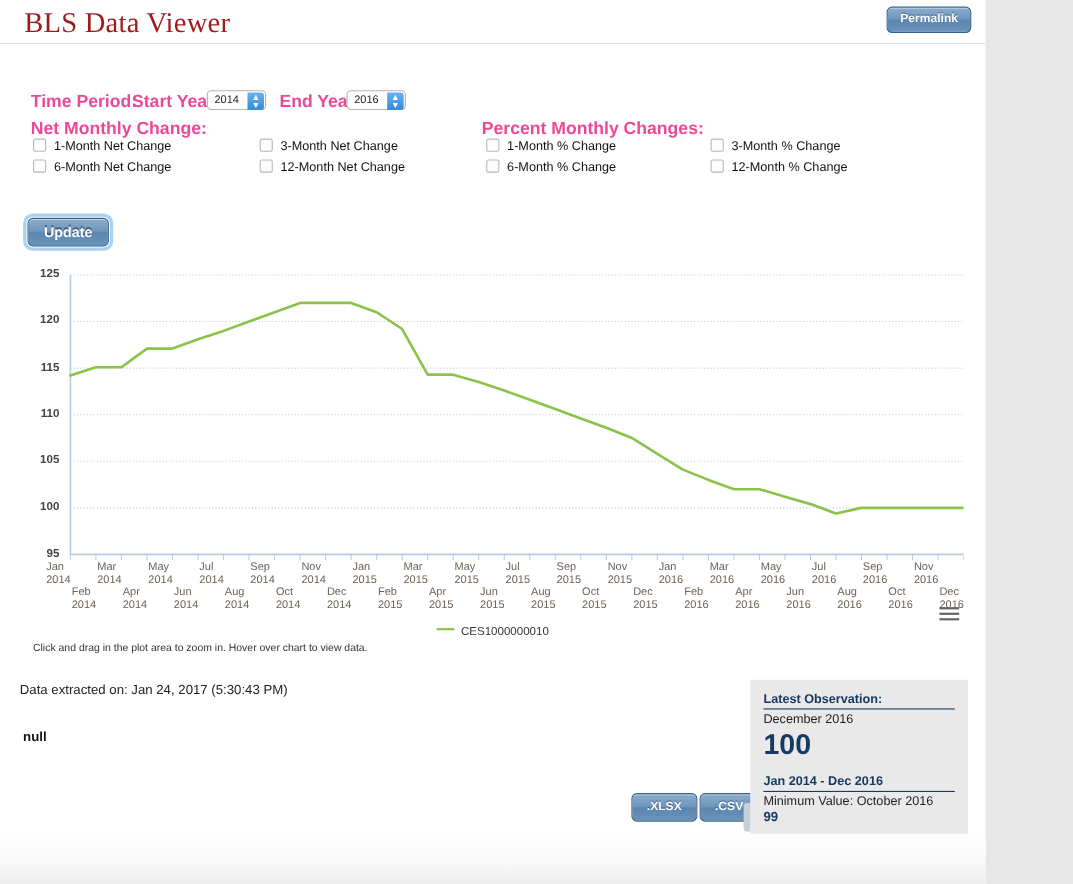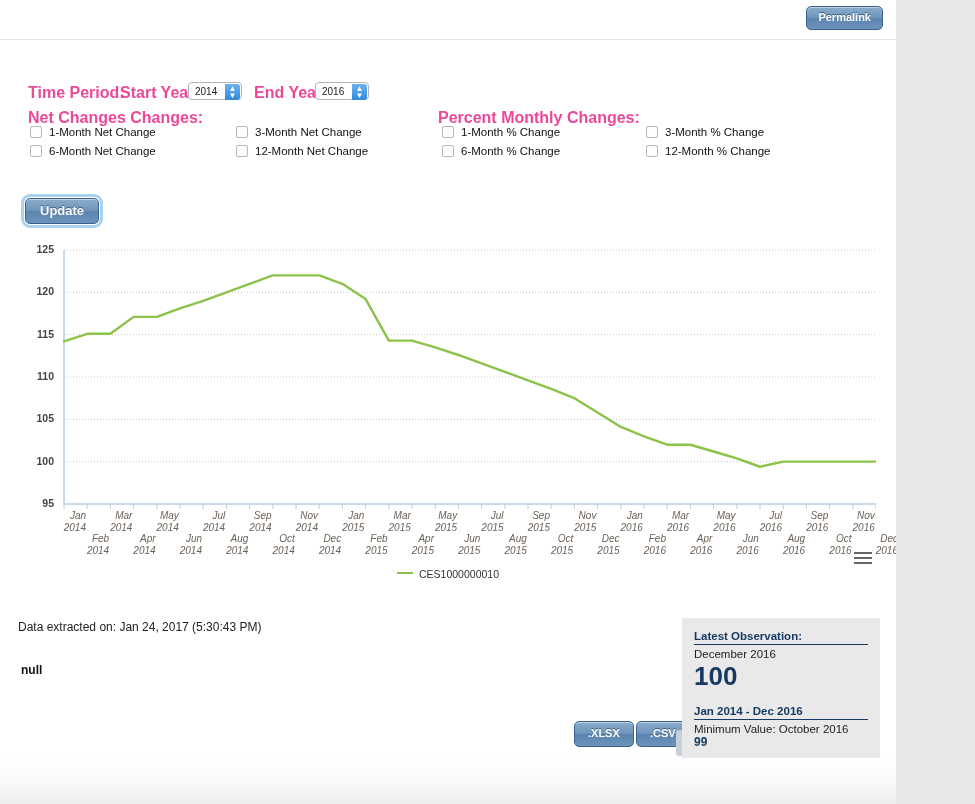--- a/index.html
+++ b/index.html
@@ -85,21 +85,21 @@
     width: 12px; height: 12px; border: 1px solid #b8b8b8; border-radius: 2px;
     background: #fdfdfd; vertical-align: -2px; margin: 0 7px 0 0; padding: 0;
     cursor: pointer;
   }
   .cbrow label { cursor: pointer; }
 
   
   #chart-area { position: absolute; left: 20px; top: 238px; width: 856px; height: 370px; }
   #plot-svg { position: absolute; left: 0; top: 0; }
   .ytick { position: absolute; font-size: 10.5px; color: #444; text-align: right; width: 28px; font-weight: bold; }
-  .xtick { position: absolute; font-size: 10px; color: #6b6258; text-align: right; width: 44px; line-height: 11.5px; font-style: italic; }
+  .xtick { position: absolute; font-size: 10px; color: #6b6258; text-align: left; width: 44px; line-height: 11.5px; }
   #legend { position: absolute; left: 0; top: 330px; width: 856px; text-align: center; font-size: 10.5px; color: #333; }
   #legend .swatch { display: inline-block; width: 16px; height: 0; border-top: 2px solid #8bc34a; vertical-align: 4px; margin-right: 6px; }
   #chart-note { position: absolute; left: 10px; top: 346px; font-size: 9.5px; color: #333; line-height: 12px; }
   #export-menu-icon { position: absolute; left: 834px; top: 314px; cursor: pointer; }
   #export-menu-icon i { display: block; width: 18px; height: 2px; background: #666; margin-bottom: 3px; }
 
   
   #extract-line { position: absolute; left: 18px; top: 620px; font-size: 12px; color: #222; }
   #null-line { position: absolute; left: 21px; top: 663px; font-size: 12px; font-weight: bold; color: #111; }
 
@@ -115,36 +115,37 @@
   #info-panel .sp { height: 14px; }
   #panel-nub { position: absolute; left: 676px; top: 730px; width: 8px; height: 26px;
       background: #c7d0da; border-radius: 3px 0 0 3px; }
 </style>
 </head>
 <body>
 
 <div id="page">
 
   <div class="hdr">
+    <div class="title">BLS Data Viewer</div>
     <div class="btn" id="permalink-btn">Permalink</div>
   </div>
 
   <div class="ctl lbl-bold" id="time-period">Time Period:</div>
   <div class="ctl lbl-bold" id="start-year-label">Start Year:</div>
   <div class="sel" id="start-year-select">
     <span>2014</span>
     <span class="sel-arrow">▲<br>▼</span>
   </div>
   <div class="ctl lbl-bold" id="end-year-label">End Year:</div>
   <div class="sel" id="end-year-select">
     <span>2016</span>
     <span class="sel-arrow">▲<br>▼</span>
   </div>
 
-  <div class="ctl lbl-bold" id="net-monthly-title">Net Changes Changes:</div>
+  <div class="ctl lbl-bold" id="net-monthly-title">Net Monthly Change:</div>
   <div class="ctl lbl-bold" id="pct-monthly-title">Percent Monthly Changes:</div>
 
   <div class="cbrow" style="left:30px; top:126px;">
     <input type="checkbox" style=""><label>1-Month Net Change</label>
   </div>
   <div class="cbrow" style="left:236px; top:126px;">
     <input type="checkbox" style=""><label>3-Month Net Change</label>
   </div>
   <div class="cbrow" style="left:30px; top:145px;">
     <input type="checkbox" style=""><label>6-Month Net Change</label>
@@ -260,20 +261,21 @@
         <div class="xtick" style="left: 741.2px; top: 295px;"><span>Aug</span><br><span>2016</span></div>
         <div class="xtick" style="left: 764.4px; top: 272px;"><span>Sep</span><br><span>2016</span></div>
         <div class="xtick" style="left: 787.6px; top: 295px;"><span>Oct</span><br><span>2016</span></div>
         <div class="xtick" style="left: 810.8px; top: 272px;"><span>Nov</span><br><span>2016</span></div>
         <div class="xtick" style="left: 834px; top: 295px;"><span>Dec</span><br><span>2016</span></div>
       </div>
     <div id="legend">
       <span class="swatch"></span><span>CES1000000010</span>
     </div>
     <div id="chart-note">
+      <div>Click and drag in the plot area to zoom in. Hover over chart to view data.</div>
     </div>
     <div id="export-menu-icon">
         <i></i>
         <i></i>
         <i></i>
       </div>
   </div>
 
   <div id="extract-line">Data extracted on: Jan 24, 2017 (5:30:43 PM)</div>
   <div id="null-line">null</div>

